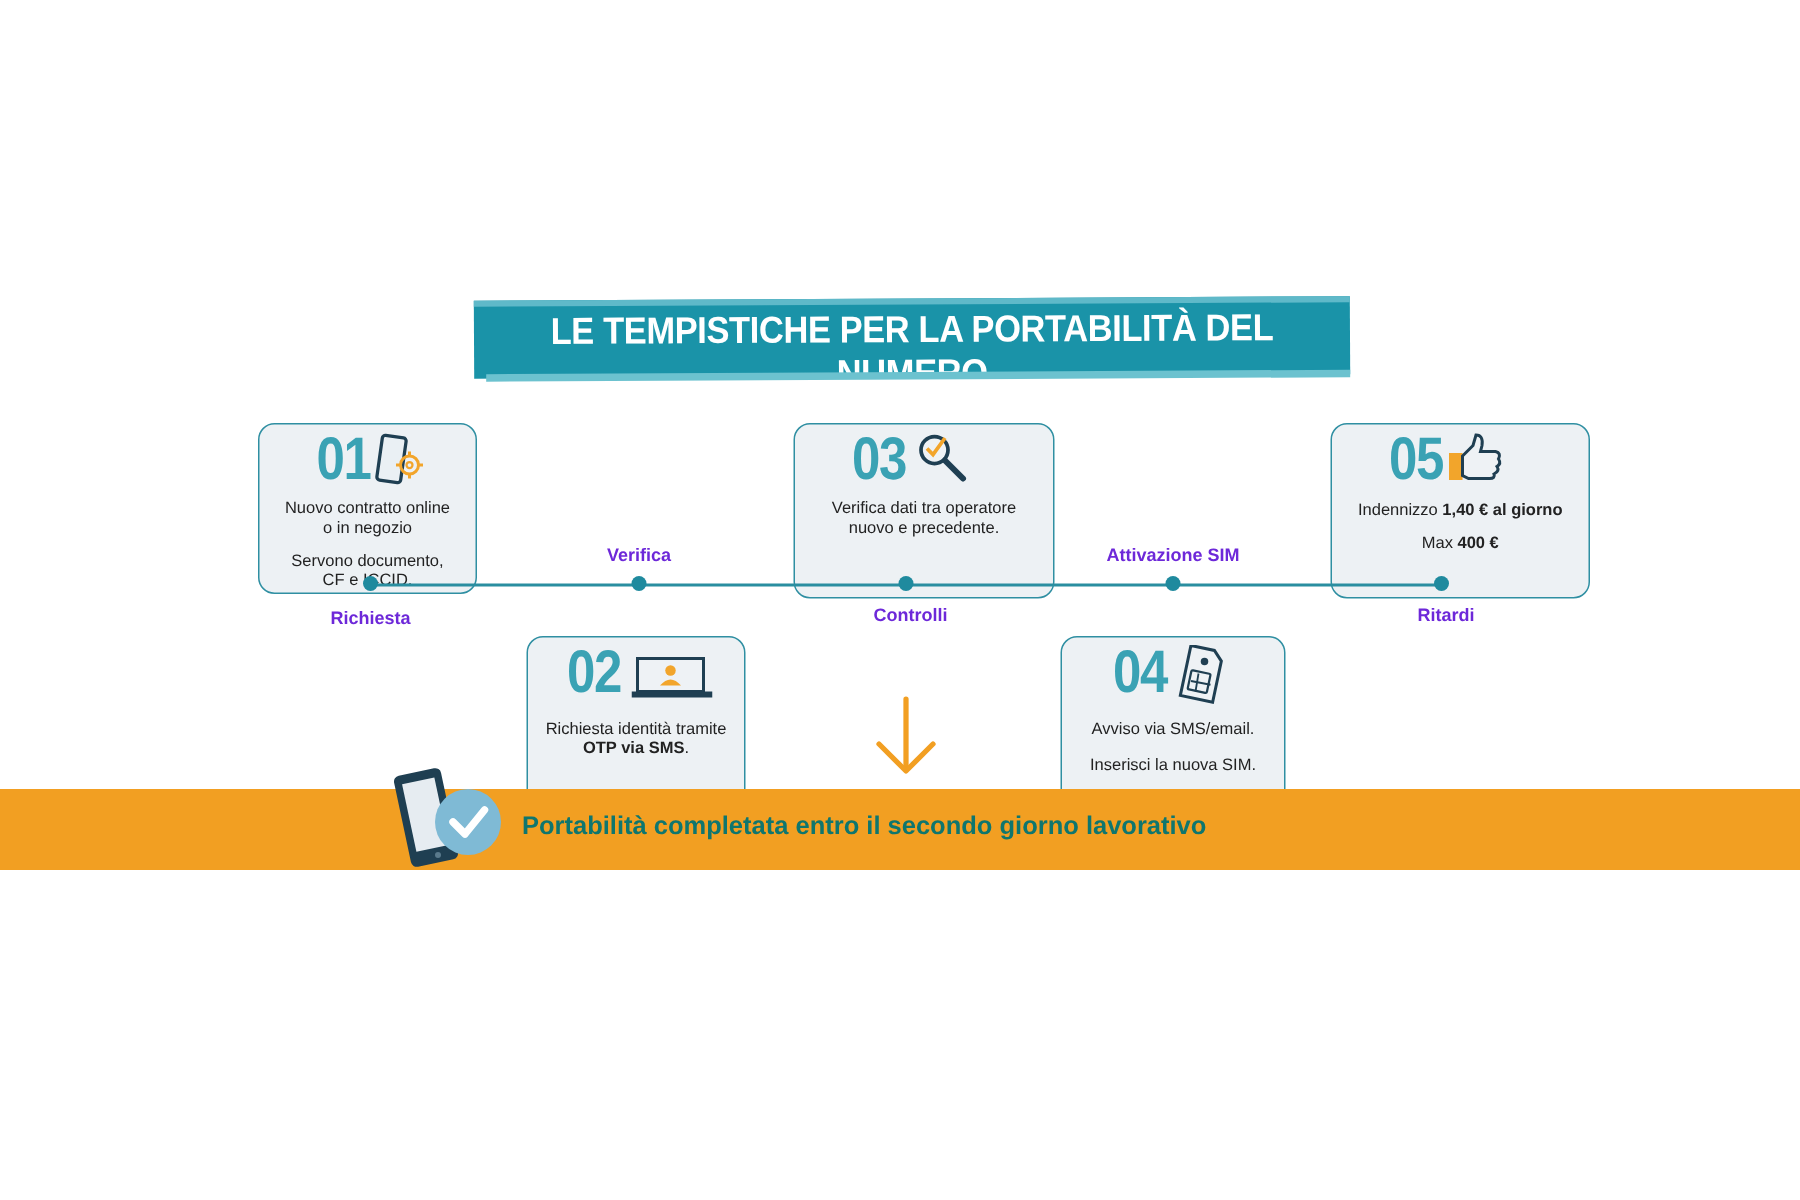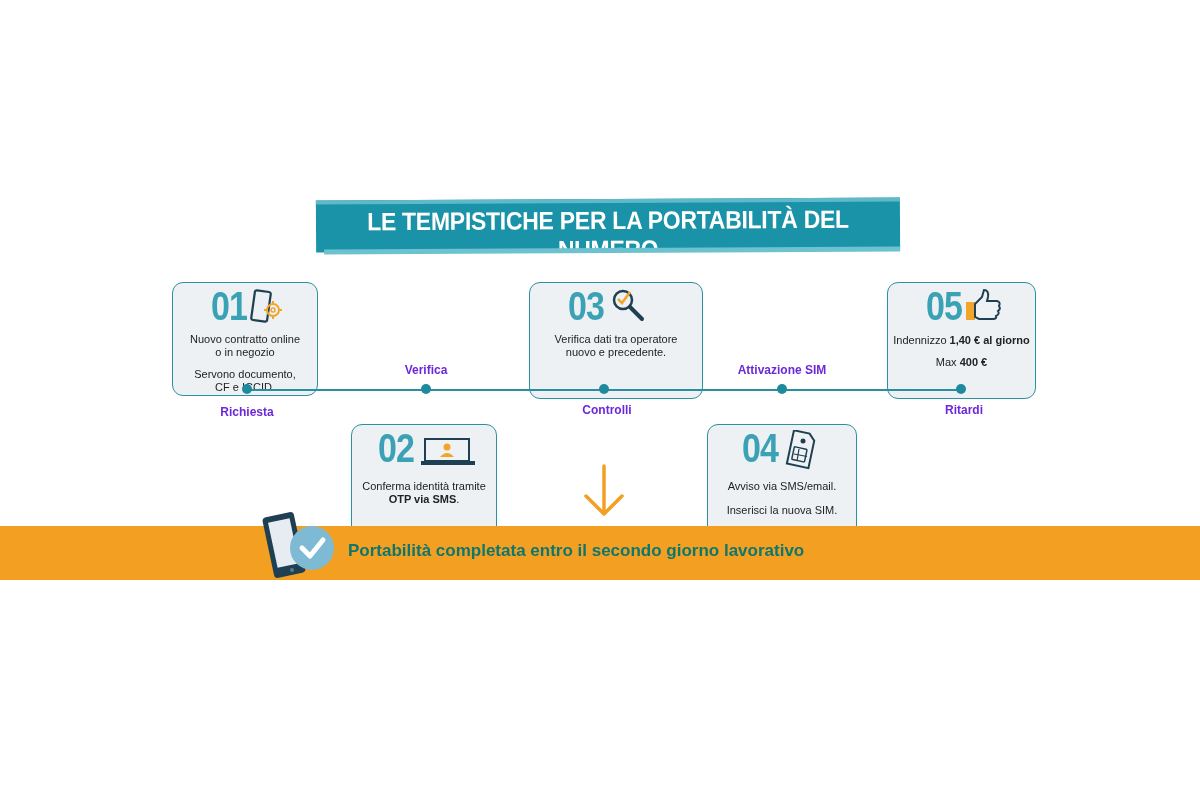--- a/index.html
+++ b/index.html
@@ -90,21 +90,21 @@
 
 <div class="card" style="left:351px; top:399px; height:138px;">
   <div class="num" style="left:26px;">02</div>
   <svg class="icon" width="54" height="30" viewBox="0 0 54 30" style="left:69px; top:12px;">
     <rect x="4" y="2" width="44" height="22" fill="#eef2f5" stroke="#1f3f52" stroke-width="2"></rect>
     <rect x="0" y="24" width="54" height="4" fill="#1f3f52"></rect>
     <circle cx="26" cy="10" r="3.5" fill="#f2a52b"></circle>
     <path d="M19 20 Q26 12 33 20 Z" fill="#f2a52b"></path>
   </svg>
   <div class="txt" style="top:55px;">
-    <div>Conferma identità tramite</div>
+    <div>Richiesta identità tramite</div>
     <div><b>OTP via SMS</b><span>.</span></div>
   </div>
 </div>
 
 <div class="card" style="left:529px; top:257px; width:174px; height:117px;">
   <div class="num" style="left:38px;">03</div>
   <svg class="icon" width="40" height="40" viewBox="0 0 40 40" style="left:79px; top:3px;">
     <circle cx="14" cy="14" r="9" fill="#eef2f5" stroke="#1f3f52" stroke-width="2.5"></circle>
     <line x1="21" y1="21" x2="33" y2="33" stroke="#1f3f52" stroke-width="4" stroke-linecap="round"></line>
     <path d="M9 13 L13 17 L21 6" fill="none" stroke="#f2a52b" stroke-width="2.5"></path>
@@ -124,21 +124,21 @@
     <line x1="12" y1="24" x2="25" y2="26.5" stroke="#1f3f52" stroke-width="1.2"></line>
     <line x1="17" y1="19" x2="15" y2="31" stroke="#1f3f52" stroke-width="1.2"></line>
   </svg>
   <div class="txt" style="top:55px;">
     <div>Avviso via SMS/email.</div>
     <div style="height:11px"></div>
     <div>Inserisci la nuova SIM.</div>
   </div>
 </div>
 
-<div class="card" style="left:887px; top:257px; width:149px; height:117px;">
+<div class="card" style="left:887px; top:257px; width:173px; height:117px;">
   <div class="num" style="left:38px;">05</div>
   <svg class="icon" width="40" height="36" viewBox="0 0 40 36" style="left:76px; top:5px;">
     <rect x="2" y="14" width="9" height="18" fill="#f2a52b"></rect>
     <path d="M11 16 L18 9 L20 2 Q25 2 24 9 L23 13 H33 Q37 14 35 18 Q37 21 34 23 Q36 26 32 28 Q33 31 29 31 H15 L11 29 Z" fill="#eef2f5" stroke="#1f3f52" stroke-width="2"></path>
   </svg>
   <div class="txt" style="top:51px;">
     <div><span>Indennizzo </span><b>1,40 € al giorno</b></div>
     <div style="height:9px"></div>
     <div><span>Max </span><b>400 €</b></div>
   </div>

